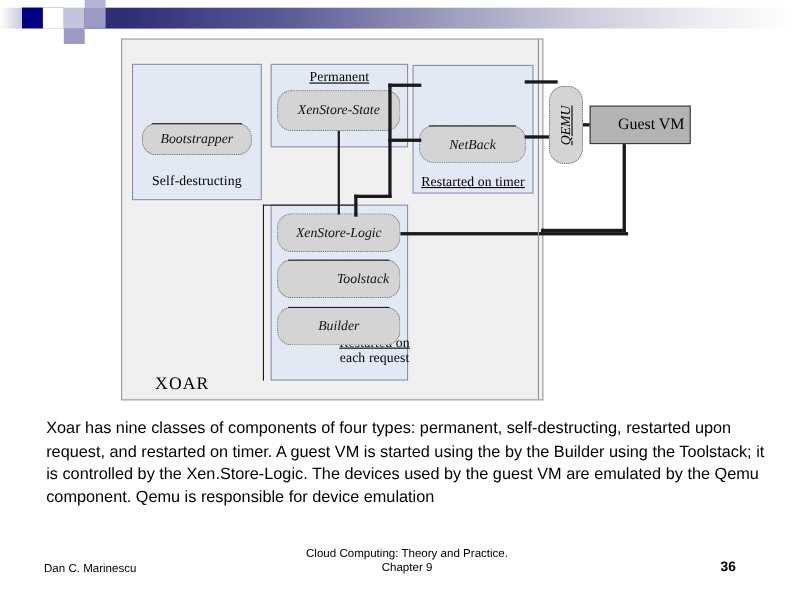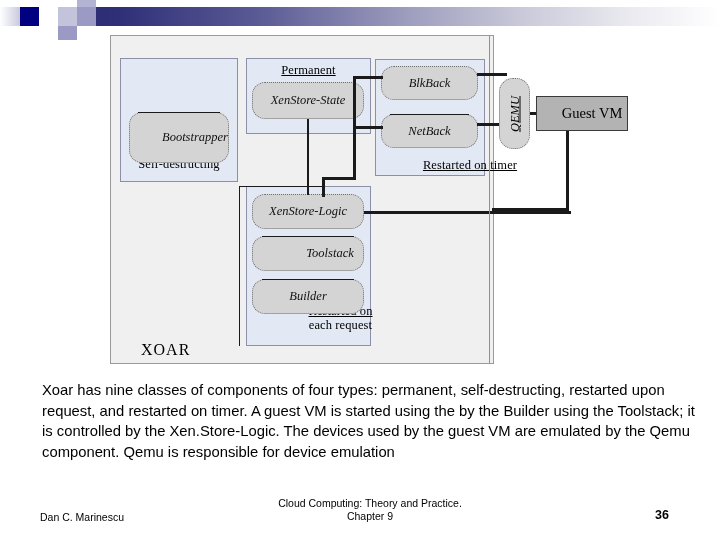--- a/index.html
+++ b/index.html
@@ -100,37 +100,34 @@
   <div class="sq" style="left:39px;top:26px;width:19px;height:14px;background:#ffffff;"></div>
   <div class="sq" style="left:58px;top:26px;width:19px;height:14px;background:#9a9ac4;"></div>
   <div class="sq" style="left:20px;top:26px;width:19px;height:14px;background:#ffffff;"></div>
 </div>
 
 <div id="diagram">
 
   <div class="grp" style="left:9px;top:22px;width:118px;height:124px;">
     <div class="grp-title" style="left:0;top:98px;">Self-destructing</div>
   </div>
-  <div class="node" style="left:18px;top:76px;width:100px;height:51px;justify-content:flex-end;">
+  <div class="node" style="left:18px;top:76px;width:100px;height:29px;">
     <span class="cap"></span>
     <span>Bootstrapper</span>
   </div>
 
   <div class="grp" style="left:135px;top:22px;width:125px;height:76px;">
     <div class="grp-title u" style="left:0;top:4px;">Permanent</div>
   </div>
   <div class="node" style="left:141px;top:46px;width:112px;height:37px;">
     <span>XenStore-State</span>
   </div>
 
   <div class="grp" style="left:264px;top:23px;width:110px;height:117px;">
-    <div class="grp-title u" style="left:0;top:98px;margin-left:40px;">Restarted on timer</div>
-  </div>
-  <div class="node" style="left:270px;top:30px;width:97px;height:34px;">
-    <span>BlkBack</span>
+    <div class="grp-title u" style="left:0;top:98px;">Restarted on timer</div>
   </div>
   <div class="node" style="left:270px;top:78px;width:97px;height:34px;">
     <span class="cap"></span>
     <span>NetBack</span>
   </div>
 
   <div class="grp" style="left:135px;top:150px;width:125px;height:160px;">
     <div class="grp-title u two" style="left:0;top:117px;">Restarted on</div>
     <div class="grp-title two" style="left:0;top:131px;">each request</div>
   </div>

